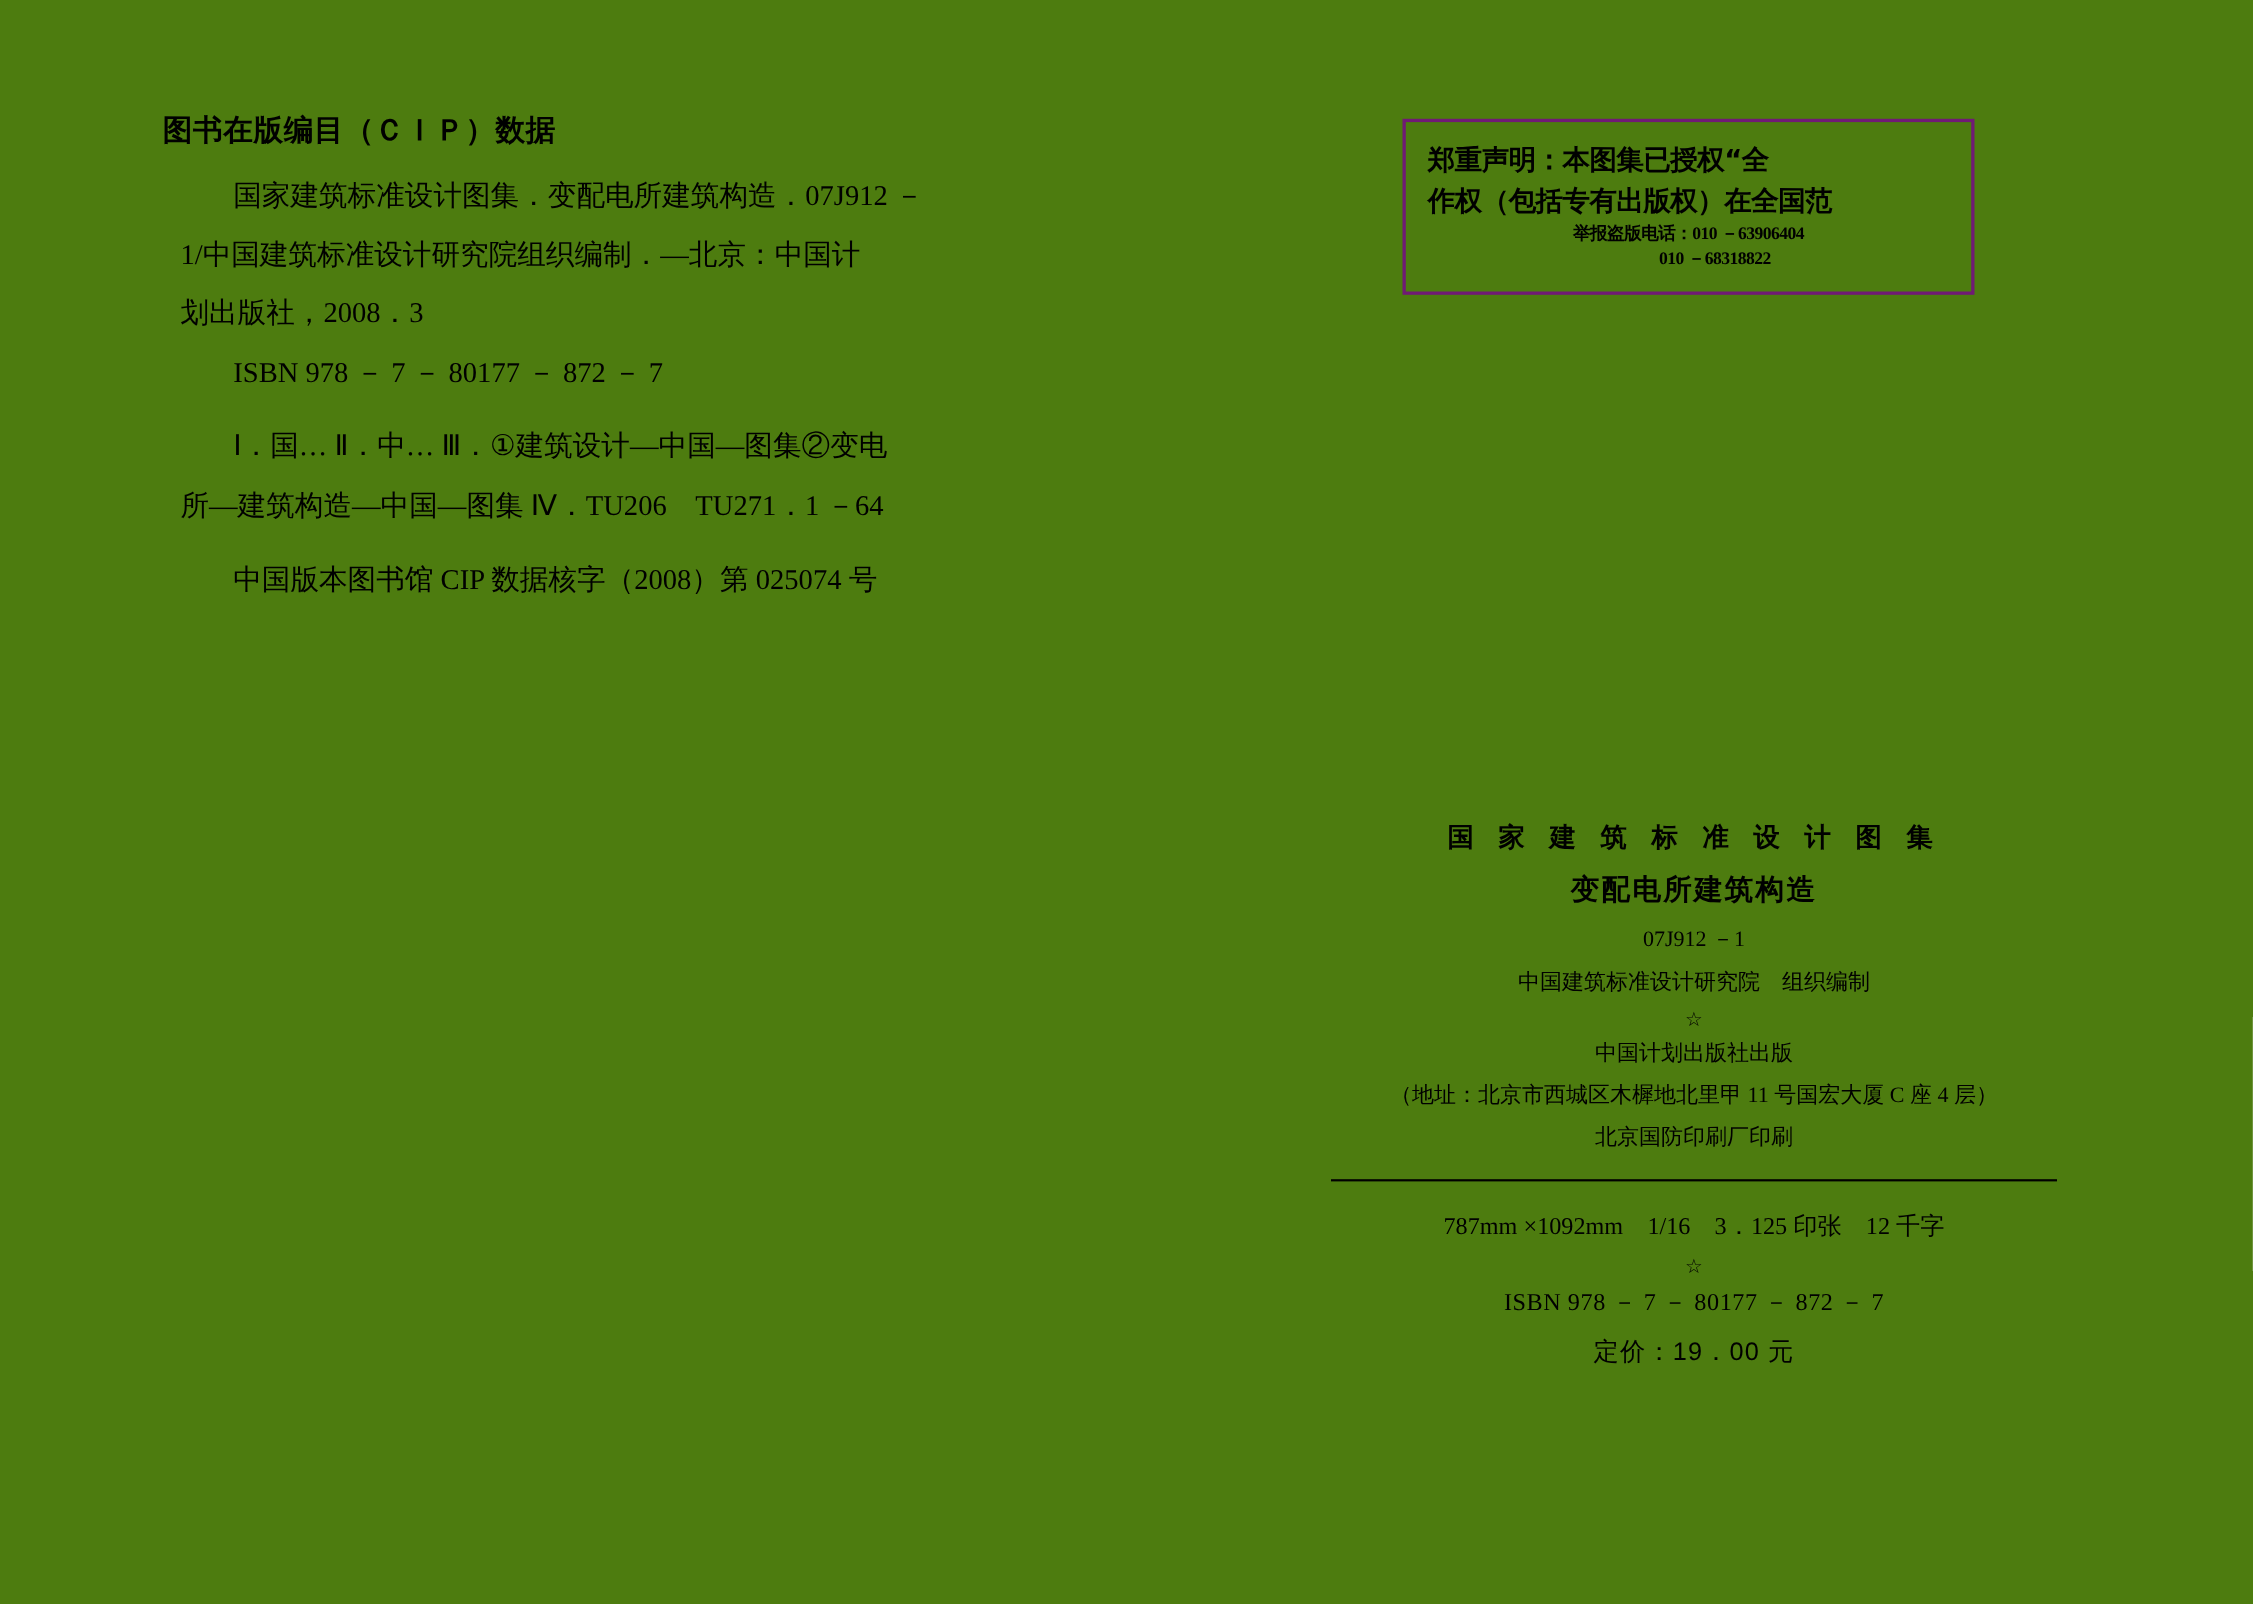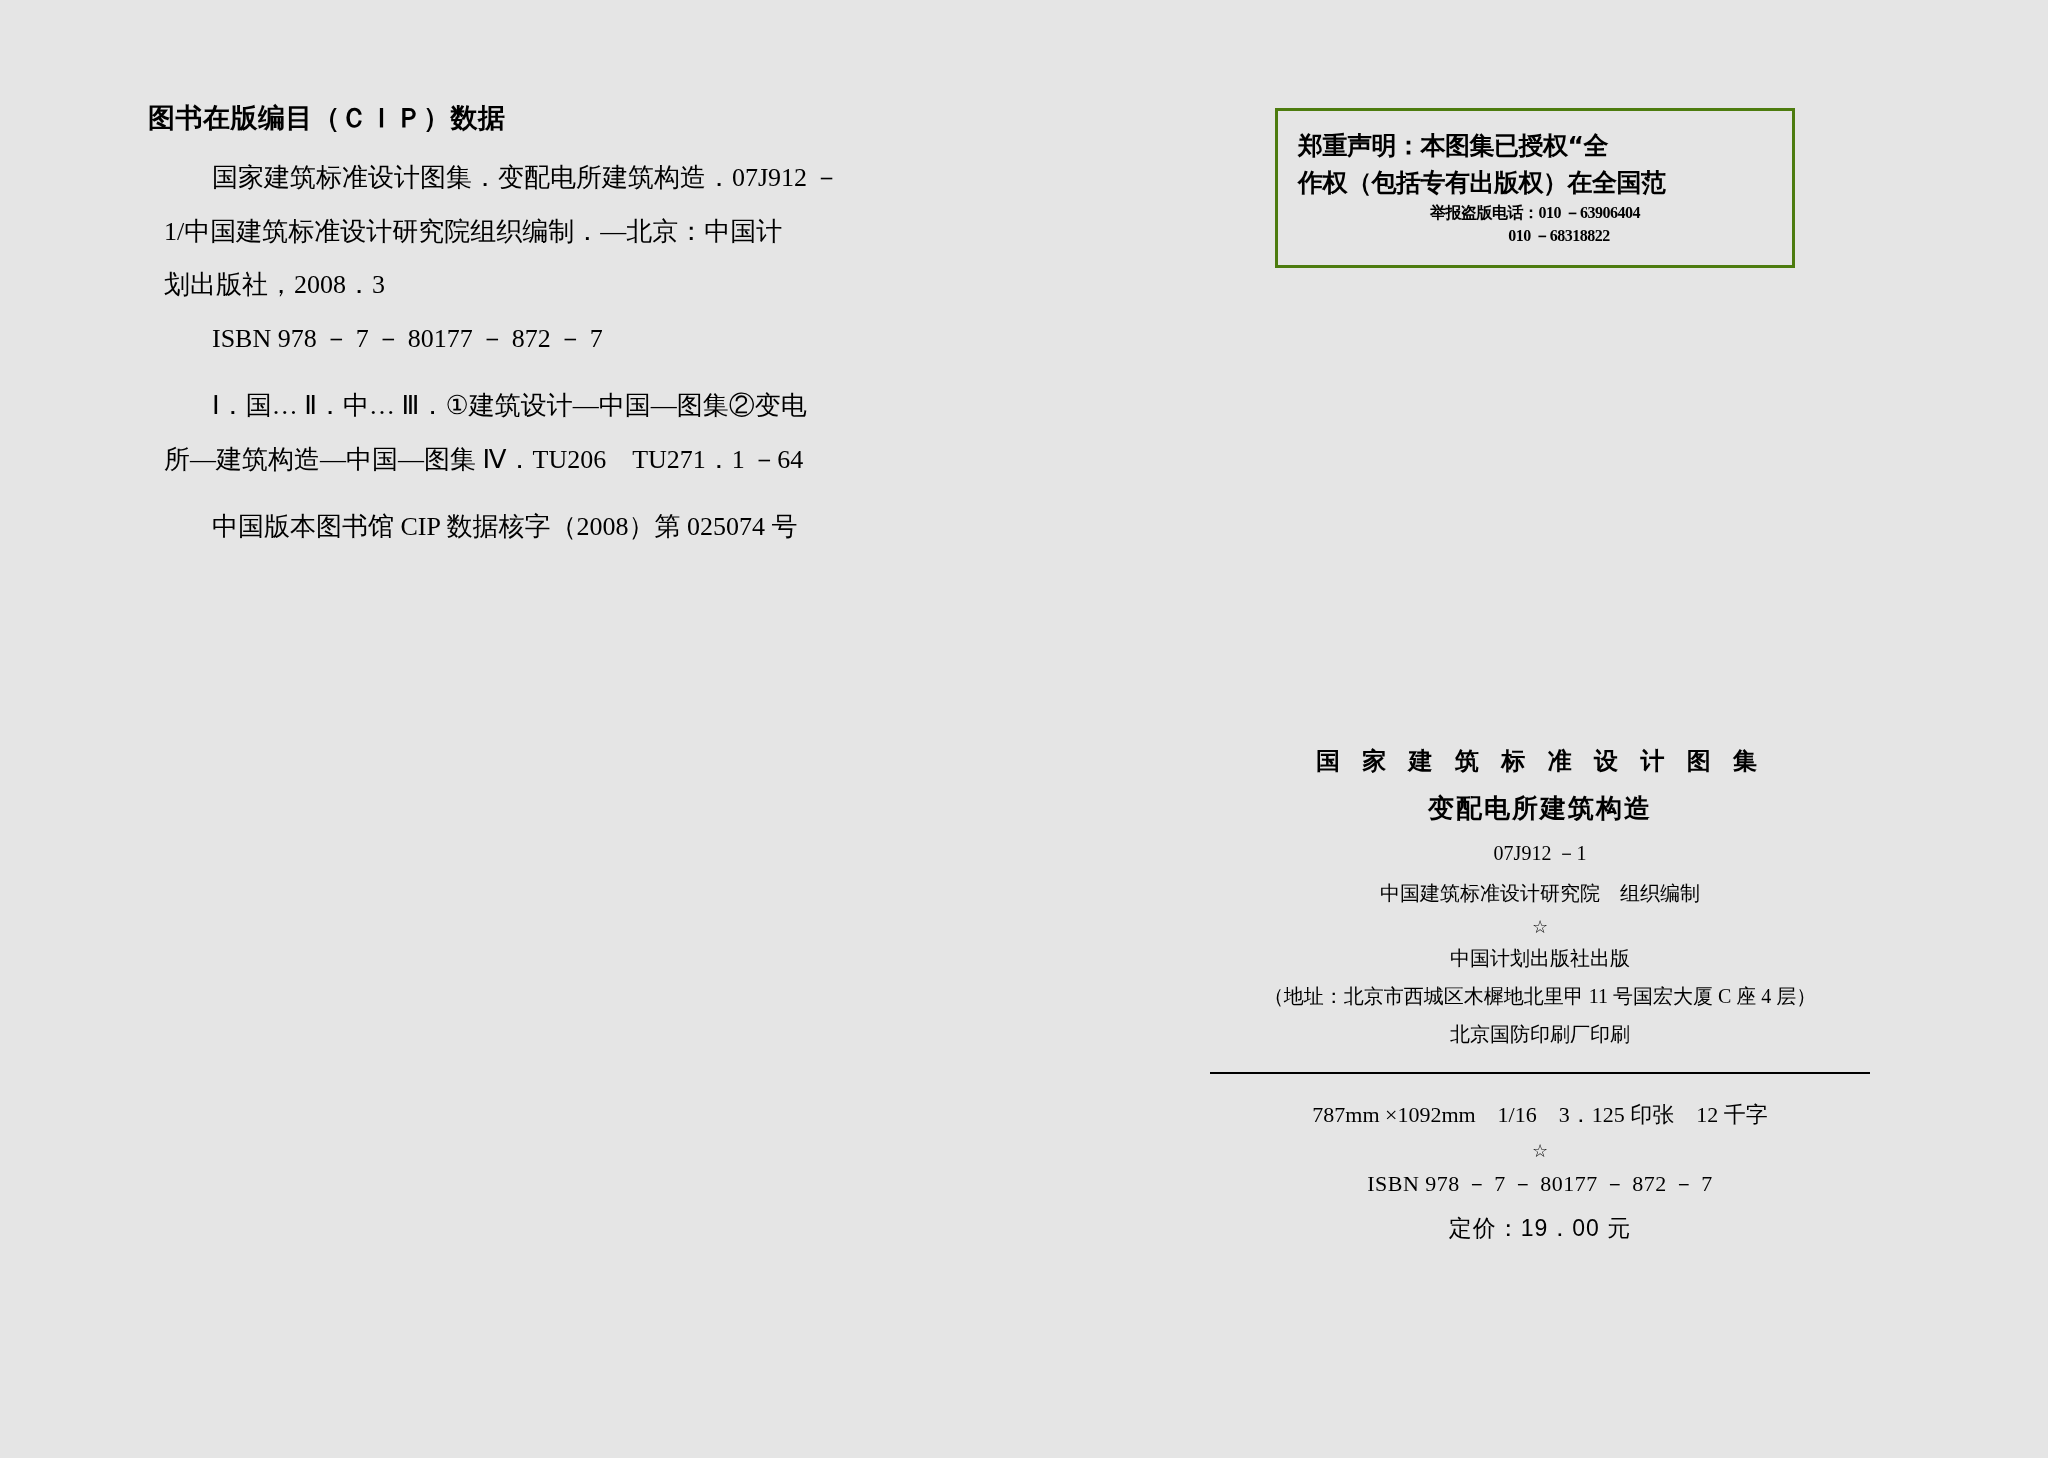--- a/index.html
+++ b/index.html
@@ -12,21 +12,21 @@
     height: 1458px;
     position: relative;
     font-family: "Liberation Serif", serif;
     color: #000000;
     overflow: hidden;
   }
 
   .page {
     position: absolute;
     inset: 0;
-    background: #e5e5e5;
+    background: #4d7c0f;
   }
 
   
   .cip-block {
     position: absolute;
     left: 148px;
     top: 100px;
     width: 760px;
   }
   .cip-title {
@@ -46,21 +46,21 @@
     text-indent: 48px;
   }
   .cip-gap { height: 14px; }
 
   
   .statement-box {
     position: absolute;
     left: 1275px;
     top: 108px;
     width: 520px;
-    border: 3px solid #4d7c0f;
+    border: 3px solid #701a75;
     padding: 16px 20px 18px 20px;
     box-sizing: border-box;
   }
   .statement-text {
     font-size: 25px;
     line-height: 1.48;
     font-weight: bold;
     font-family: "DejaVu Sans", sans-serif;
     letter-spacing: -0.5px;
     margin: 0;

